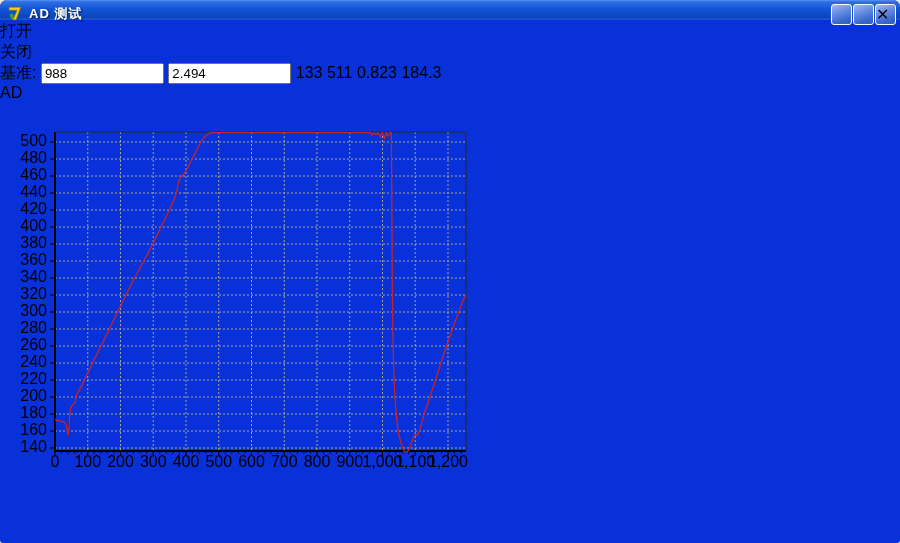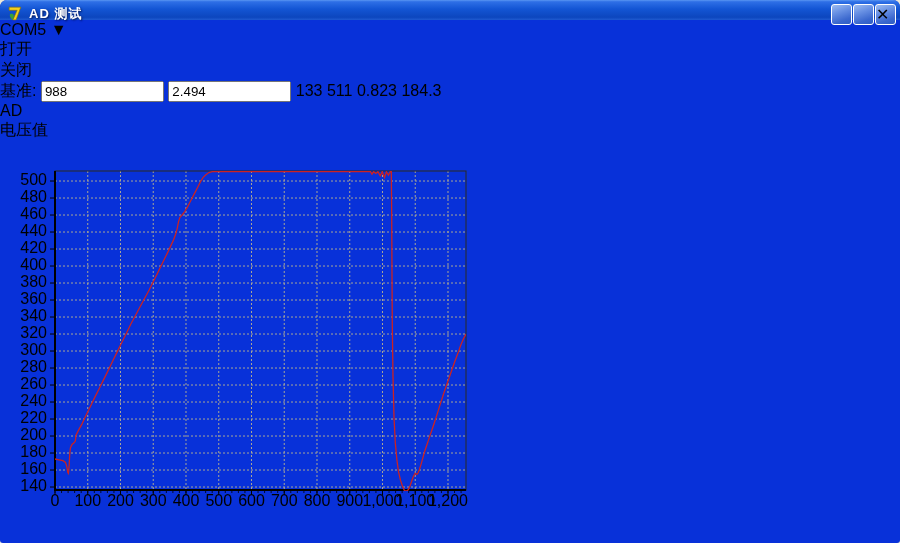--- a/index.html
+++ b/index.html
@@ -90,24 +90,20 @@
     </div>
     <div class="capbtn close">
       <span class="glyph-close">✕</span>
     </div>
   </div>
 
   <div class="client">
 
     
     <span class="lbl" style="left:15px;top:11px;">端口:</span>
-    <div class="combo">
-      <span class="combo-value">COM5</span>
-      <span class="combo-btn"><span>▼</span></span>
-    </div>
     <div class="xp-btn btn-open">
       <span class="btn-label">打开</span>
     </div>
     <div class="xp-btn btn-close-serial">
       <span class="btn-label">关闭</span>
     </div>
     <span class="lbl" style="left:435px;top:18px;">基准:</span>
     <input class="textbox" style="left: 476px; top: 15px; width: 115px;" value="988">
     <input class="textbox" style="left: 628px; top: 15px; width: 115px;" value="2.494">
 
@@ -116,21 +112,20 @@
     <span class="stat" style="left:622px;">511</span>
     <span class="stat" style="left:710px;">0.823</span>
     <span class="stat" style="left:792px;margin-top:8px;">184.3</span>
 
     
     <div class="tab tab-sel">AD</div>
     <div class="tab-divider"></div>
 
     <div class="tab-page">
       <div class="chart">
-        <div class="y-axis-title">电压值</div>
         <svg id="chart-svg" width="480" height="388" viewBox="0 0 480 388">
             <line x1="87.74900398406375" y1="30" x2="87.74900398406375" y2="349" stroke="#A9A696" stroke-dasharray="2,2" stroke-width="1"></line>
             <line x1="120.4980079681275" y1="30" x2="120.4980079681275" y2="349" stroke="#A9A696" stroke-dasharray="2,2" stroke-width="1"></line>
             <line x1="153.24701195219123" y1="30" x2="153.24701195219123" y2="349" stroke="#A9A696" stroke-dasharray="2,2" stroke-width="1"></line>
             <line x1="185.996015936255" y1="30" x2="185.996015936255" y2="349" stroke="#A9A696" stroke-dasharray="2,2" stroke-width="1"></line>
             <line x1="218.74501992031873" y1="30" x2="218.74501992031873" y2="349" stroke="#A9A696" stroke-dasharray="2,2" stroke-width="1"></line>
             <line x1="251.49402390438246" y1="30" x2="251.49402390438246" y2="349" stroke="#A9A696" stroke-dasharray="2,2" stroke-width="1"></line>
             <line x1="284.24302788844625" y1="30" x2="284.24302788844625" y2="349" stroke="#A9A696" stroke-dasharray="2,2" stroke-width="1"></line>
             <line x1="316.99203187251" y1="30" x2="316.99203187251" y2="349" stroke="#A9A696" stroke-dasharray="2,2" stroke-width="1"></line>
             <line x1="349.7410358565737" y1="30" x2="349.7410358565737" y2="349" stroke="#A9A696" stroke-dasharray="2,2" stroke-width="1"></line>

